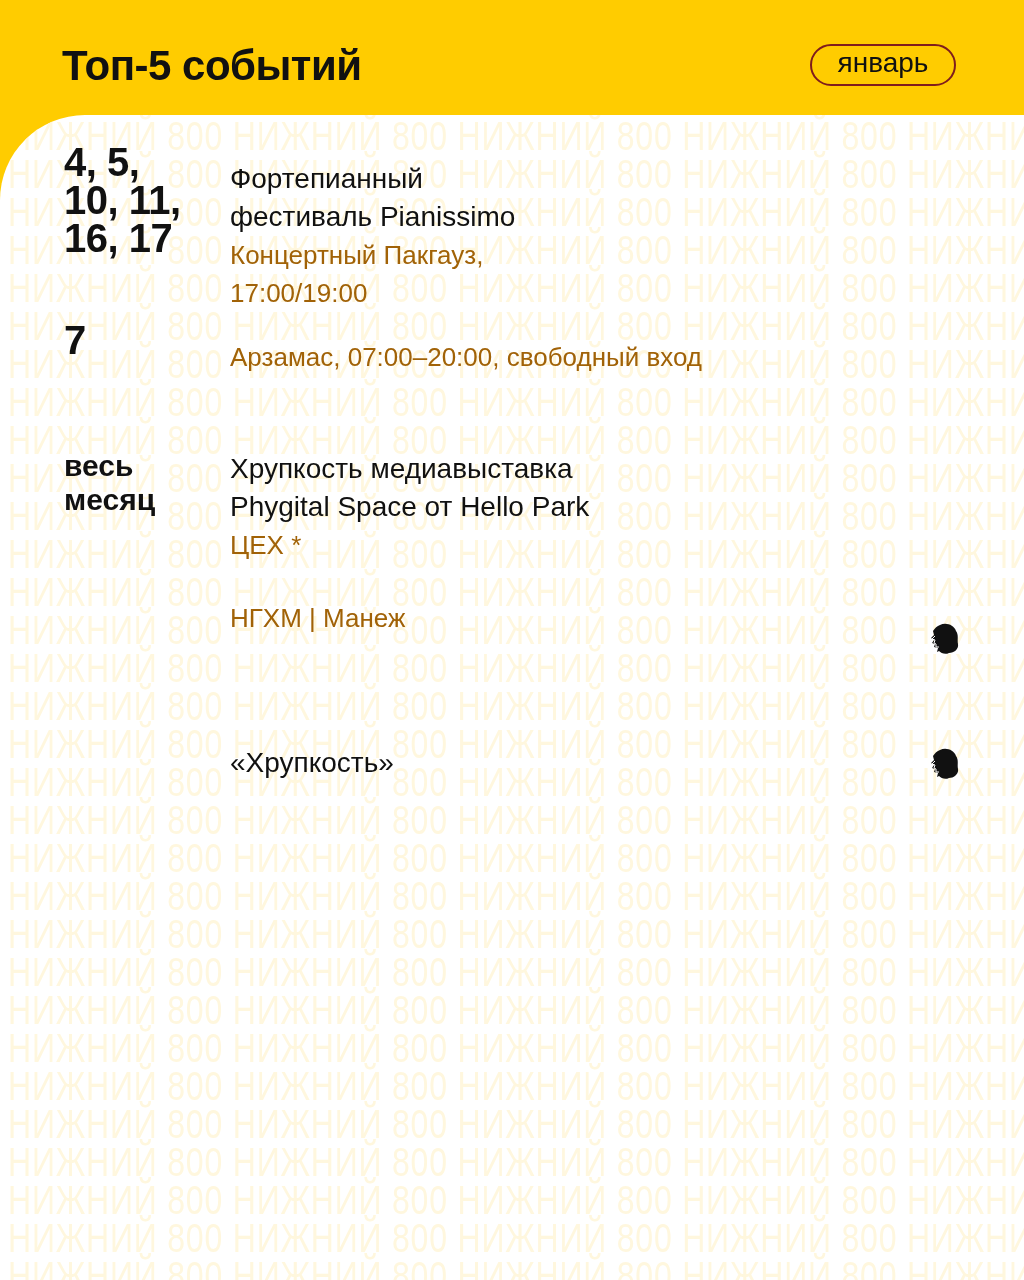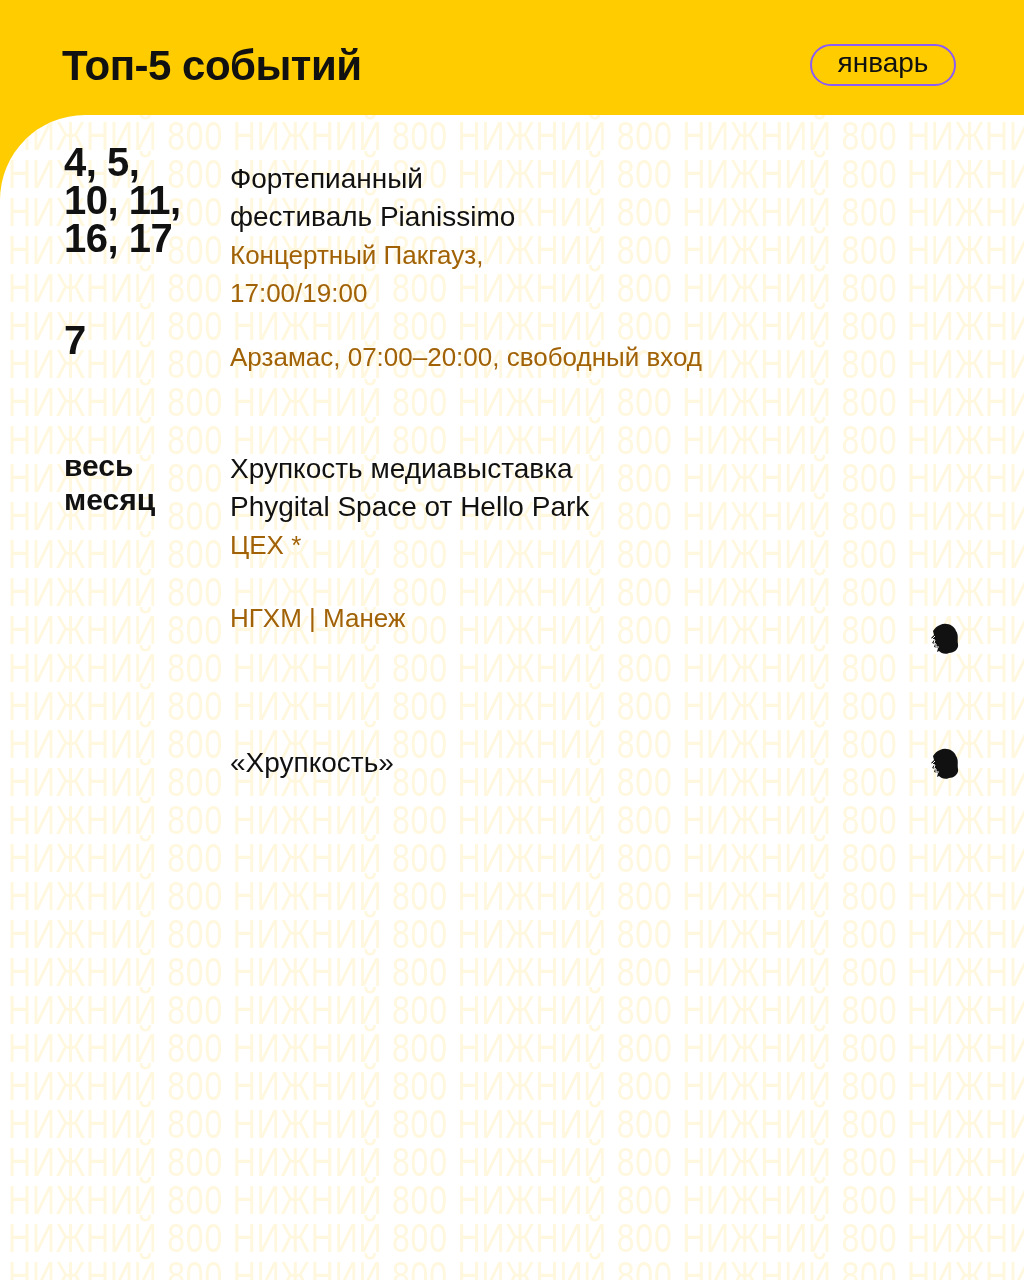--- a/index.html
+++ b/index.html
@@ -15,21 +15,21 @@
       background: #FFCC00;
     }
     .title {
       position: absolute; left: 62px; top: 40px;
       font-size: 42px; font-weight: 700; letter-spacing: -0.5px;
       color: #111; line-height: 52px;
     }
     .month-pill {
       position: absolute; left: 810px; top: 44px;
       width: 146px; height: 42px; box-sizing: border-box;
-      border: 2px solid #8b5cf6; border-radius: 22px;
+      border: 2px solid #7f1d1d; border-radius: 22px;
       display: flex; align-items: center; justify-content: center;
       font-size: 28px; color: #111; line-height: 1;
       padding-bottom: 4px;
     }
     .card {
       position: absolute; left: 0; top: 115px; width: 1024px; height: 1165px;
       background: #FFFFFF;
       border-top-left-radius: 85px;
       overflow: hidden;
     }

